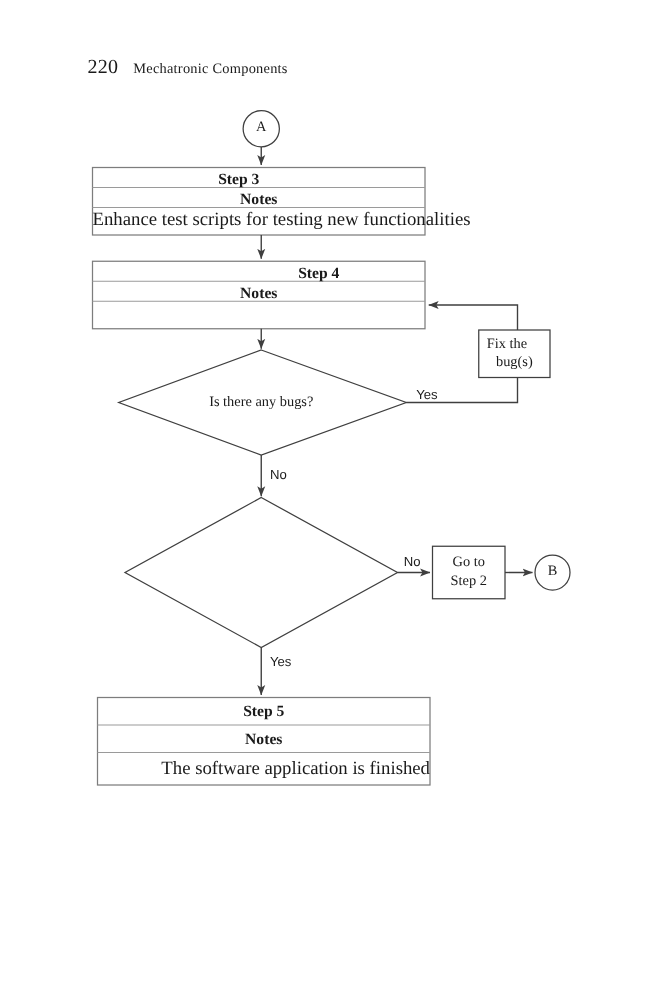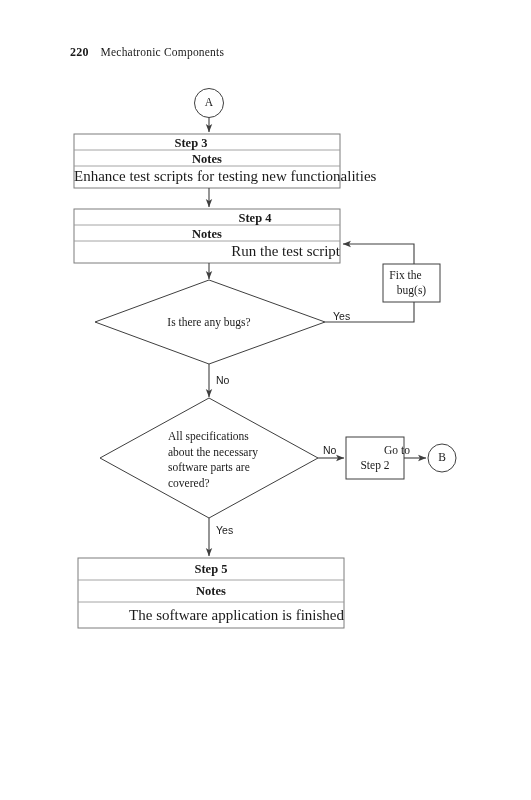--- a/index.html
+++ b/index.html
@@ -25,22 +25,22 @@
   
   #running-head {
     position: absolute;
     left: 70px;
     top: 45px;
     font-size: 11.5px;
     letter-spacing: 0.2px;
     white-space: nowrap;
   }
   #running-head .folio {
-    font-weight: bold;
-    font-size: 12px;
+    font-weight: normal;
+    font-size: 16px;
     margin-right: 12px;
   }
   #running-head .title {
     font-size: 11.5px;
   }
 
   
   #flowchart {
     position: absolute;
     left: 0;
@@ -168,38 +168,33 @@
 
   <div class="lbl lbl-center circle-letter" style="left:189px; top:96px; width:40px;">A</div>
   <div class="lbl lbl-center circle-letter" style="left:422px; top:451px; width:40px;">B</div>
 
   <div class="lbl lbl-center step-head" style="left:58px; top:136px; width:266px;">Step 3</div>
   <div class="lbl lbl-center notes-head" style="left:74px; top:152px; width:266px;">Notes</div>
   <div class="lbl lbl-center body-text" style="left:74px; top:168px; width:266px;">Enhance test scripts for testing new functionalities</div>
 
   <div class="lbl lbl-center step-head" style="left:74px; top:211px; width:266px;padding-left:48px;">Step 4</div>
   <div class="lbl lbl-center notes-head" style="left:74px; top:227px; width:266px;">Notes</div>
-  <div class="lbl lbl-center body-text" style="left:74px; top:243px; width:266px;">Run the test script</div>
 
   <div class="lbl lbl-center node-text" style="left:129px; top:315px; width:160px;">Is there any bugs?</div>
 
   <div class="lbl branch-label" style="left:333px; top:310px;">Yes</div>
   <div class="lbl branch-label" style="left:216px; top:374px;">No</div>
 
   <div class="lbl lbl-center node-text" style="left:383px; top:268px; width:45px;">Fix the</div>
   <div class="lbl lbl-center node-text" style="left:383px; top:283px; width:57px;">bug(s)</div>
 
-  <div class="diamond-text" style="left:168px; top:429px; width:125px;">All specifications
-about the necessary
-software parts are
-covered?</div>
 
   <div class="lbl branch-label" style="left:323px; top:444px;">No</div>
   <div class="lbl branch-label" style="left:216px; top:524px;">Yes</div>
 
-  <div class="lbl lbl-center node-text" style="left:346px; top:443px; width:58px;margin-left:22px;">Go to</div>
+  <div class="lbl lbl-center node-text" style="left:346px; top:443px; width:58px;">Go to</div>
   <div class="lbl lbl-center node-text" style="left:346px; top:458px; width:58px;">Step 2</div>
 
   <div class="lbl lbl-center step-head" style="left:78px; top:562px; width:266px;">Step 5</div>
   <div class="lbl lbl-center notes-head" style="left:78px; top:584px; width:266px;">Notes</div>
   <div class="lbl lbl-center body-text" style="left:78px; top:607px; width:266px;">The software application is finished</div>
 
 </div>
 
 </body></html>

